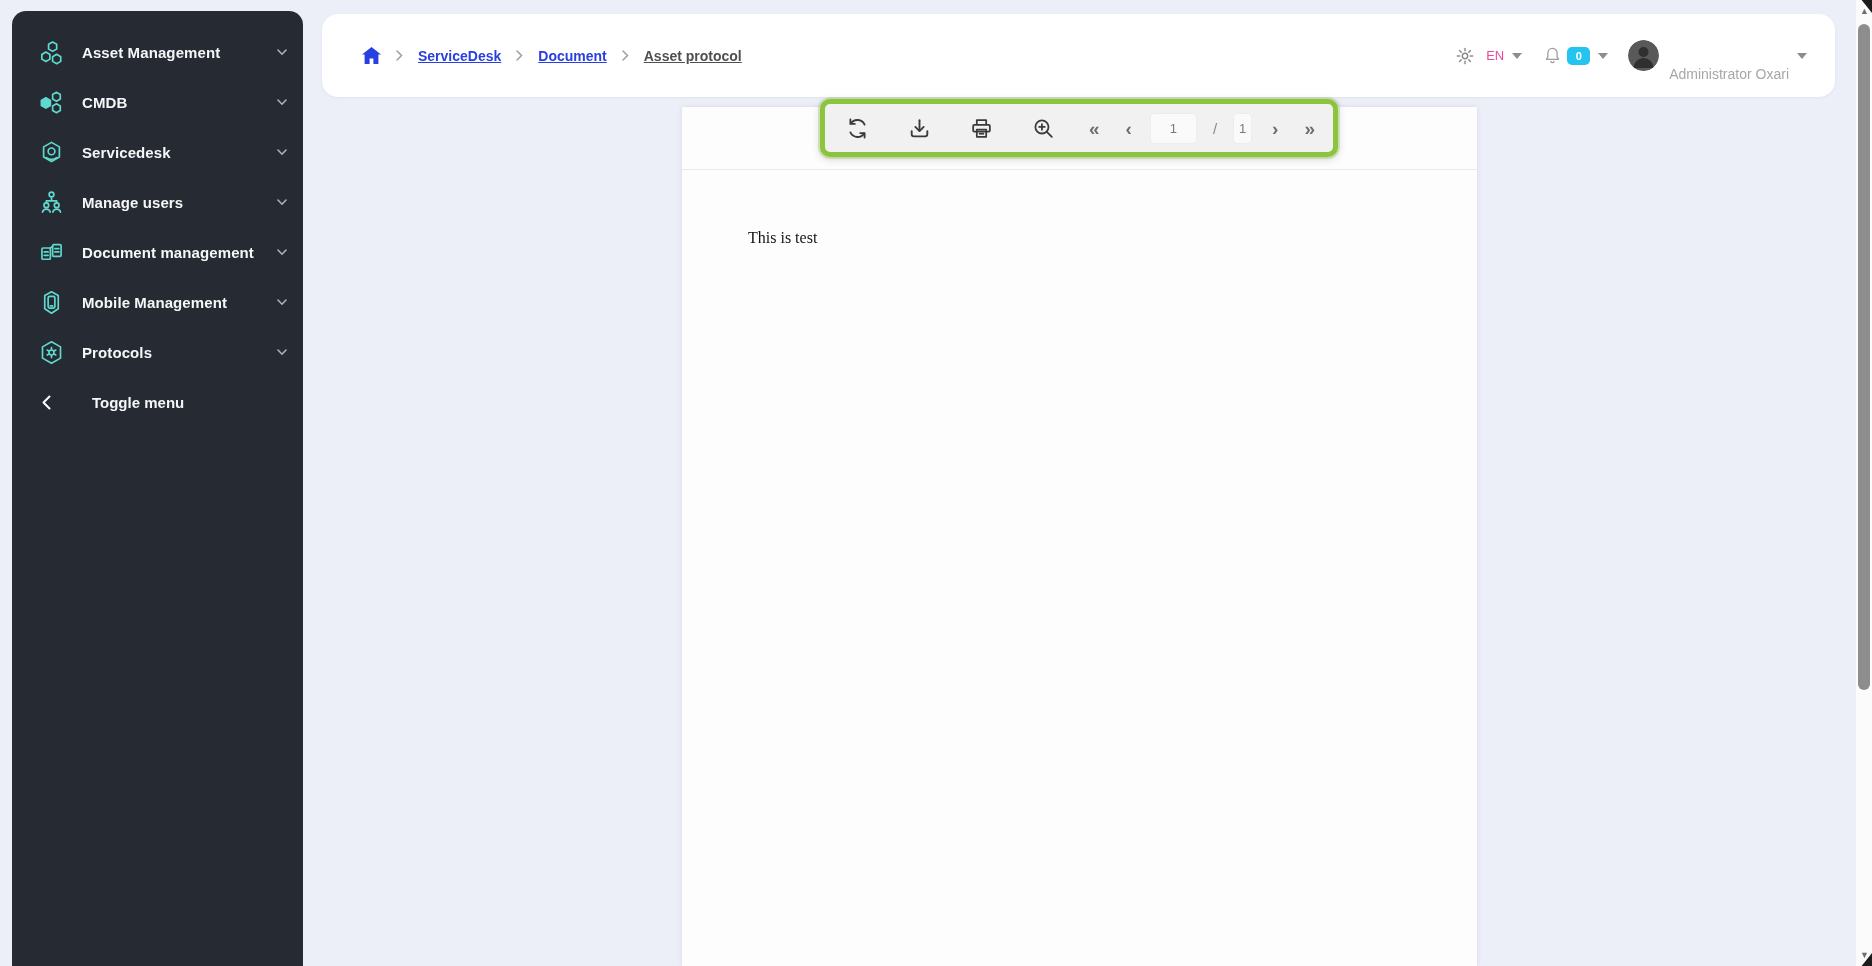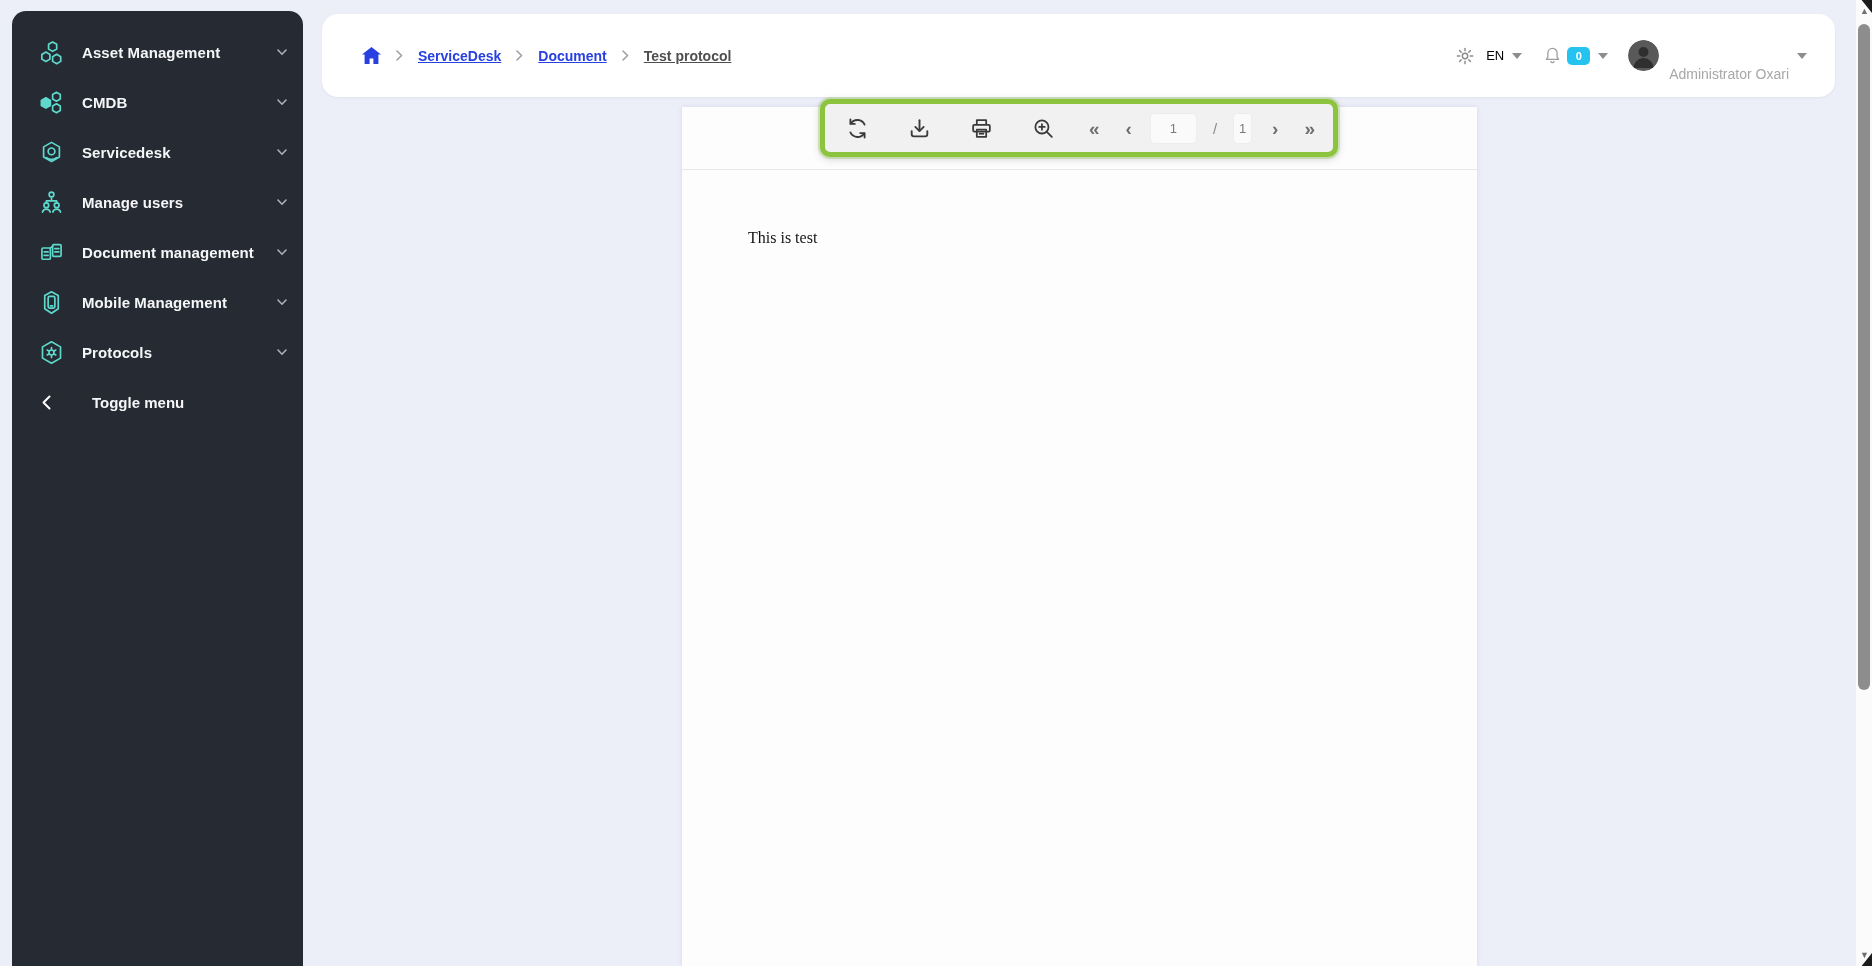--- a/index.html
+++ b/index.html
@@ -43,21 +43,21 @@
   .crumbs { display:flex; align-items:center; gap:15px; }
   .crumb-link {
     font-size:14px; font-weight:700; color:#2940e0; text-decoration:underline; cursor:pointer;
   }
   .crumb-current {
     font-size:14px; font-weight:700; color:#4f4f4f; text-decoration:underline;
   }
   .crumb-sep { display:flex; color:#9aa0a6; }
 
   .header-tools { display:flex; align-items:center; }
-  .lang { font-size:13px; color:#000000; margin-left:12px; }
+  .lang { font-size:13px; color:#ec4899; margin-left:12px; }
   .caret { margin-left:8px; display:flex; }
   .bell-wrap { margin-left:22px; display:flex; align-items:center; }
   .notif-badge {
     margin-left:6px; min-width:23px; height:18px; background:#24c3f0; border-radius:5px;
     color:#ffffff; font-size:11px; font-weight:700; display:flex; align-items:center; justify-content:center;
     padding:0 4px;
   }
   .avatar { width:31px; height:31px; border-radius:50%; margin-left:20px; overflow:hidden; flex:0 0 31px; }
   .user-name { font-size:14px; color:#a7a7a7; margin-left:10px;margin-top:36px; }
 
@@ -263,21 +263,21 @@
       <svg width="7" height="11" viewBox="0 0 7 11" fill="none" stroke="#9aa0a6" stroke-width="1.5" stroke-linecap="round">
           <polyline points="1,1 5.5,5.5 1,10"></polyline>
         </svg>
     </span>
     <span class="crumb-link">Document</span>
     <span class="crumb-sep">
       <svg width="7" height="11" viewBox="0 0 7 11" fill="none" stroke="#9aa0a6" stroke-width="1.5" stroke-linecap="round">
           <polyline points="1,1 5.5,5.5 1,10"></polyline>
         </svg>
     </span>
-    <span class="crumb-current">Test protocol</span>
+    <span class="crumb-current">Asset protocol</span>
   </div>
 
   <div class="header-tools">
     <span style="display:flex;cursor:pointer;">
       <svg width="18" height="18" viewBox="0 0 20 20" fill="none" stroke="#8a8a8a" stroke-width="1.6" stroke-linecap="round">
         <circle cx="10" cy="10" r="3"></circle>
         <path d="M10 1.5v2.6 M10 15.9v2.6 M1.5 10h2.6 M15.9 10h2.6 M4 4l1.8 1.8 M14.2 14.2 16 16 M16 4l-1.8 1.8 M5.8 14.2 4 16"></path>
       </svg>
     </span>
     <span class="lang">EN</span>

